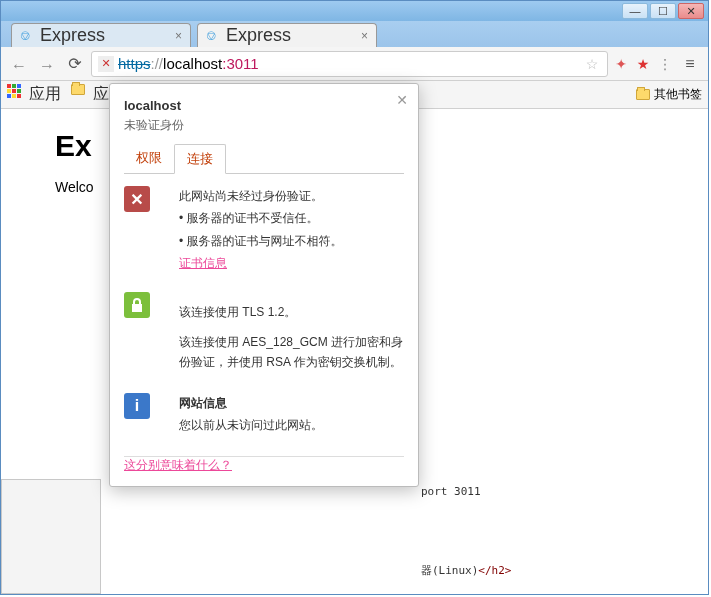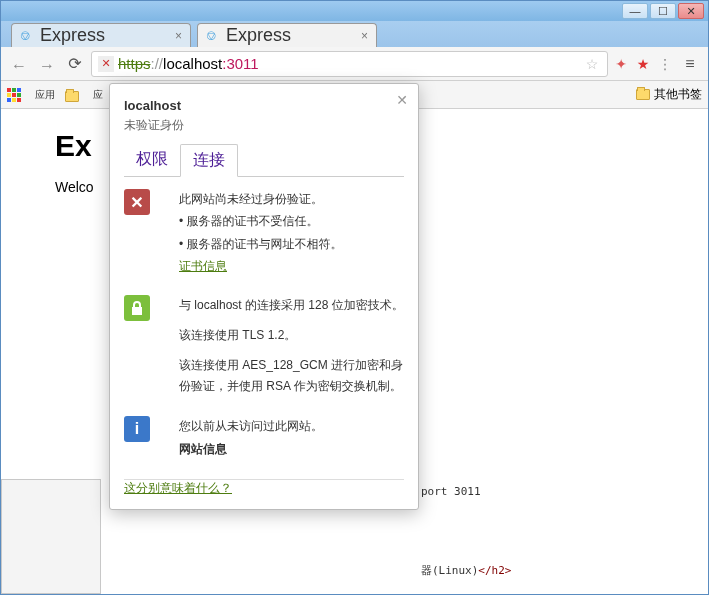--- a/index.html
+++ b/index.html
@@ -100,35 +100,35 @@
     padding: 0 6px;
     gap:4px;
   }
   .site-icon {
     width:16px; height:16px;
     background:#eee;
     display:flex; align-items:center; justify-content:center;
     font-size:11px; color:#c33;
   }
   .url-text { flex:1; font-size:15px; white-space:nowrap; }
-  .url-scheme { text-decoration: line-through; color:#4d7c0f; }
+  .url-scheme { text-decoration: line-through; color:#0369a1; }
   .url-slashes { color:#999; }
   .url-host { color:#000; }
   .url-port { color:#be185d; }
   .ext-icon { width:18px; height:18px; display:flex; align-items:center; justify-content:center; font-size:14px; }
   .bookbar {
     height: 28px;
     background: #f5f5f5;
     border-bottom: 1px solid #d0d0d0;
     display:flex;
     align-items:center;
     padding: 0 6px;
     gap: 10px;
   }
-  .bm-item { display:flex; align-items:flex-end; gap:14px; font-size:10px; color:#333; }
+  .bm-item { display:flex; align-items:flex-start; gap:8px; font-size:16px; color:#333; }
   .bm-grid {
     width:14px; height:14px;
     display:inline-block;
     background:
       linear-gradient(#e33,#e33) 0 0/4px 4px no-repeat,
       linear-gradient(#3a3,#3a3) 5px 0/4px 4px no-repeat,
       linear-gradient(#36f,#36f) 10px 0/4px 4px no-repeat,
       linear-gradient(#fd3,#fd3) 0 5px/4px 4px no-repeat,
       linear-gradient(#e33,#e33) 5px 5px/4px 4px no-repeat,
       linear-gradient(#3a3,#3a3) 10px 5px/4px 4px no-repeat,
@@ -154,30 +154,30 @@
     border-radius:3px;
     box-shadow: 0 4px 18px rgba(0,0,0,0.25);
     padding: 10px 14px 12px 14px;
     font-size:12px;
     color:#333;
   }
   .sec-close { position:absolute; top:8px; right:10px; color:#999; font-size:14px; }
   .sec-title { font-weight:bold; font-size:13px; margin-top:4px; }
   .sec-sub { color:#666; margin-top:4px; margin-bottom:10px; }
   .sec-tabs { display:flex; border-bottom:1px solid #ccc; margin-bottom:12px; }
-  .sec-tab { padding:5px 12px; color:#4c1d95; font-size:16px; }
+  .sec-tab { padding:5px 12px; color:#c2410c; font-size:13px; }
   .sec-tab.active { border:1px solid #ccc; border-bottom:1px solid #fff; margin-bottom:-1px; background:#fff; border-radius:2px 2px 0 0; }
   .sec-section { display:flex; gap:10px; margin-bottom:18px; }
   .sec-icon { width:26px; height:26px; border-radius:3px; flex-shrink:0; display:flex; align-items:center; justify-content:center; color:#fff; font-size:16px; font-weight:bold; }
   .sec-icon.red { background:#b84b49; }
   .sec-icon.green { background:#7cbf3c; }
   .sec-icon.blue { background:#3b78c9; }
   .sec-body { flex:1; line-height:1.7;margin-left:19px; }
   .sec-body .line { margin-bottom:2px; }
-  .sec-link { color:#4d7c0f; }
+  .sec-link { color:#ec4899; }
   .sec-footer { border-top:1px solid #ddd; margin-top:6px; }
   .bg-panel {
     position:absolute;
     top: 478px; left: 0;
     width: 100px; height: 115px;
     background:#f4f4f4;
     border:1px solid #c8c8c8;
   }
   .bg-text {
     position:absolute;
@@ -276,31 +276,30 @@
       </div>
     </div>
 
     <div class="sec-section">
       <div class="sec-icon green">
         <svg width="14" height="16" viewBox="0 0 14 16">
             <path fill="#fff" d="M3 7V5a4 4 0 0 1 8 0v2h1v8H2V7h1zm2 0h4V5a2 2 0 0 0-4 0v2z"></path>
           </svg>
       </div>
       <div class="sec-body">
-        <div class="line">与 localhost 的连接采用 128 位加密技术。</div>
         <div class="line" style="margin-top:10px">该连接使用 TLS 1.2。</div>
         <div class="line" style="margin-top:10px">该连接使用 AES_128_GCM 进行加密和身份验证，并使用 RSA 作为密钥交换机制。</div>
       </div>
     </div>
 
     <div class="sec-section">
       <div class="sec-icon blue">i</div>
       <div class="sec-body">
+        <div class="line" style="font-weight:bold">网站信息</div>
         <div class="line">您以前从未访问过此网站。</div>
-        <div class="line" style="font-weight:bold">网站信息</div>
       </div>
     </div>
 
     <div class="sec-footer">
       <a href="#" class="sec-link">这分别意味着什么？</a>
     </div>
   </div>
 
 </div>
 

